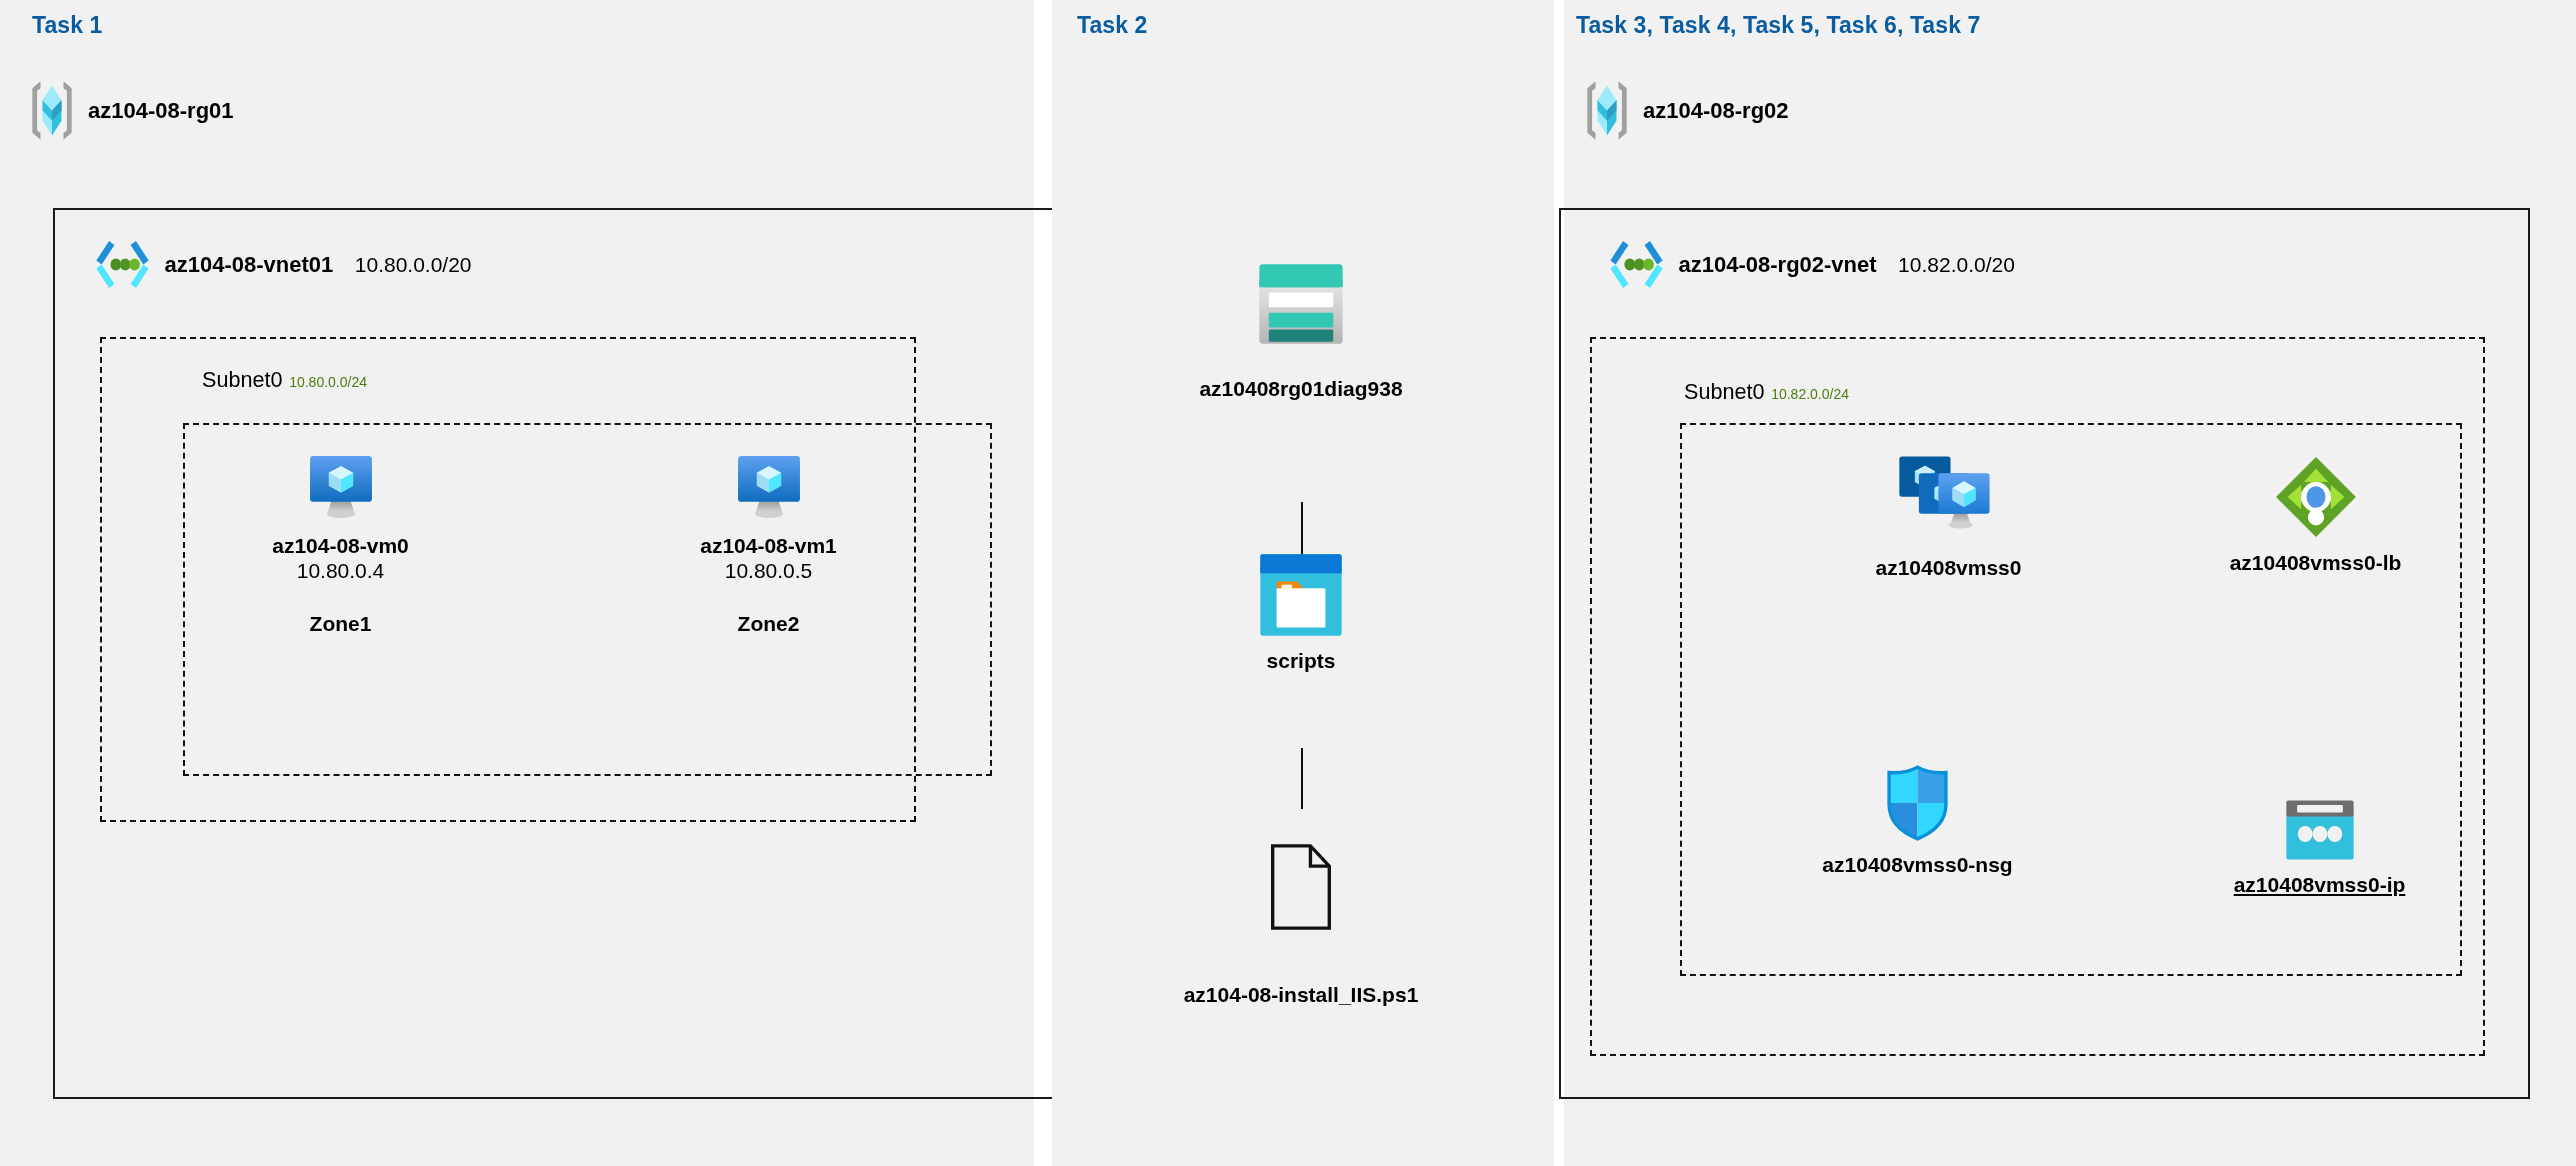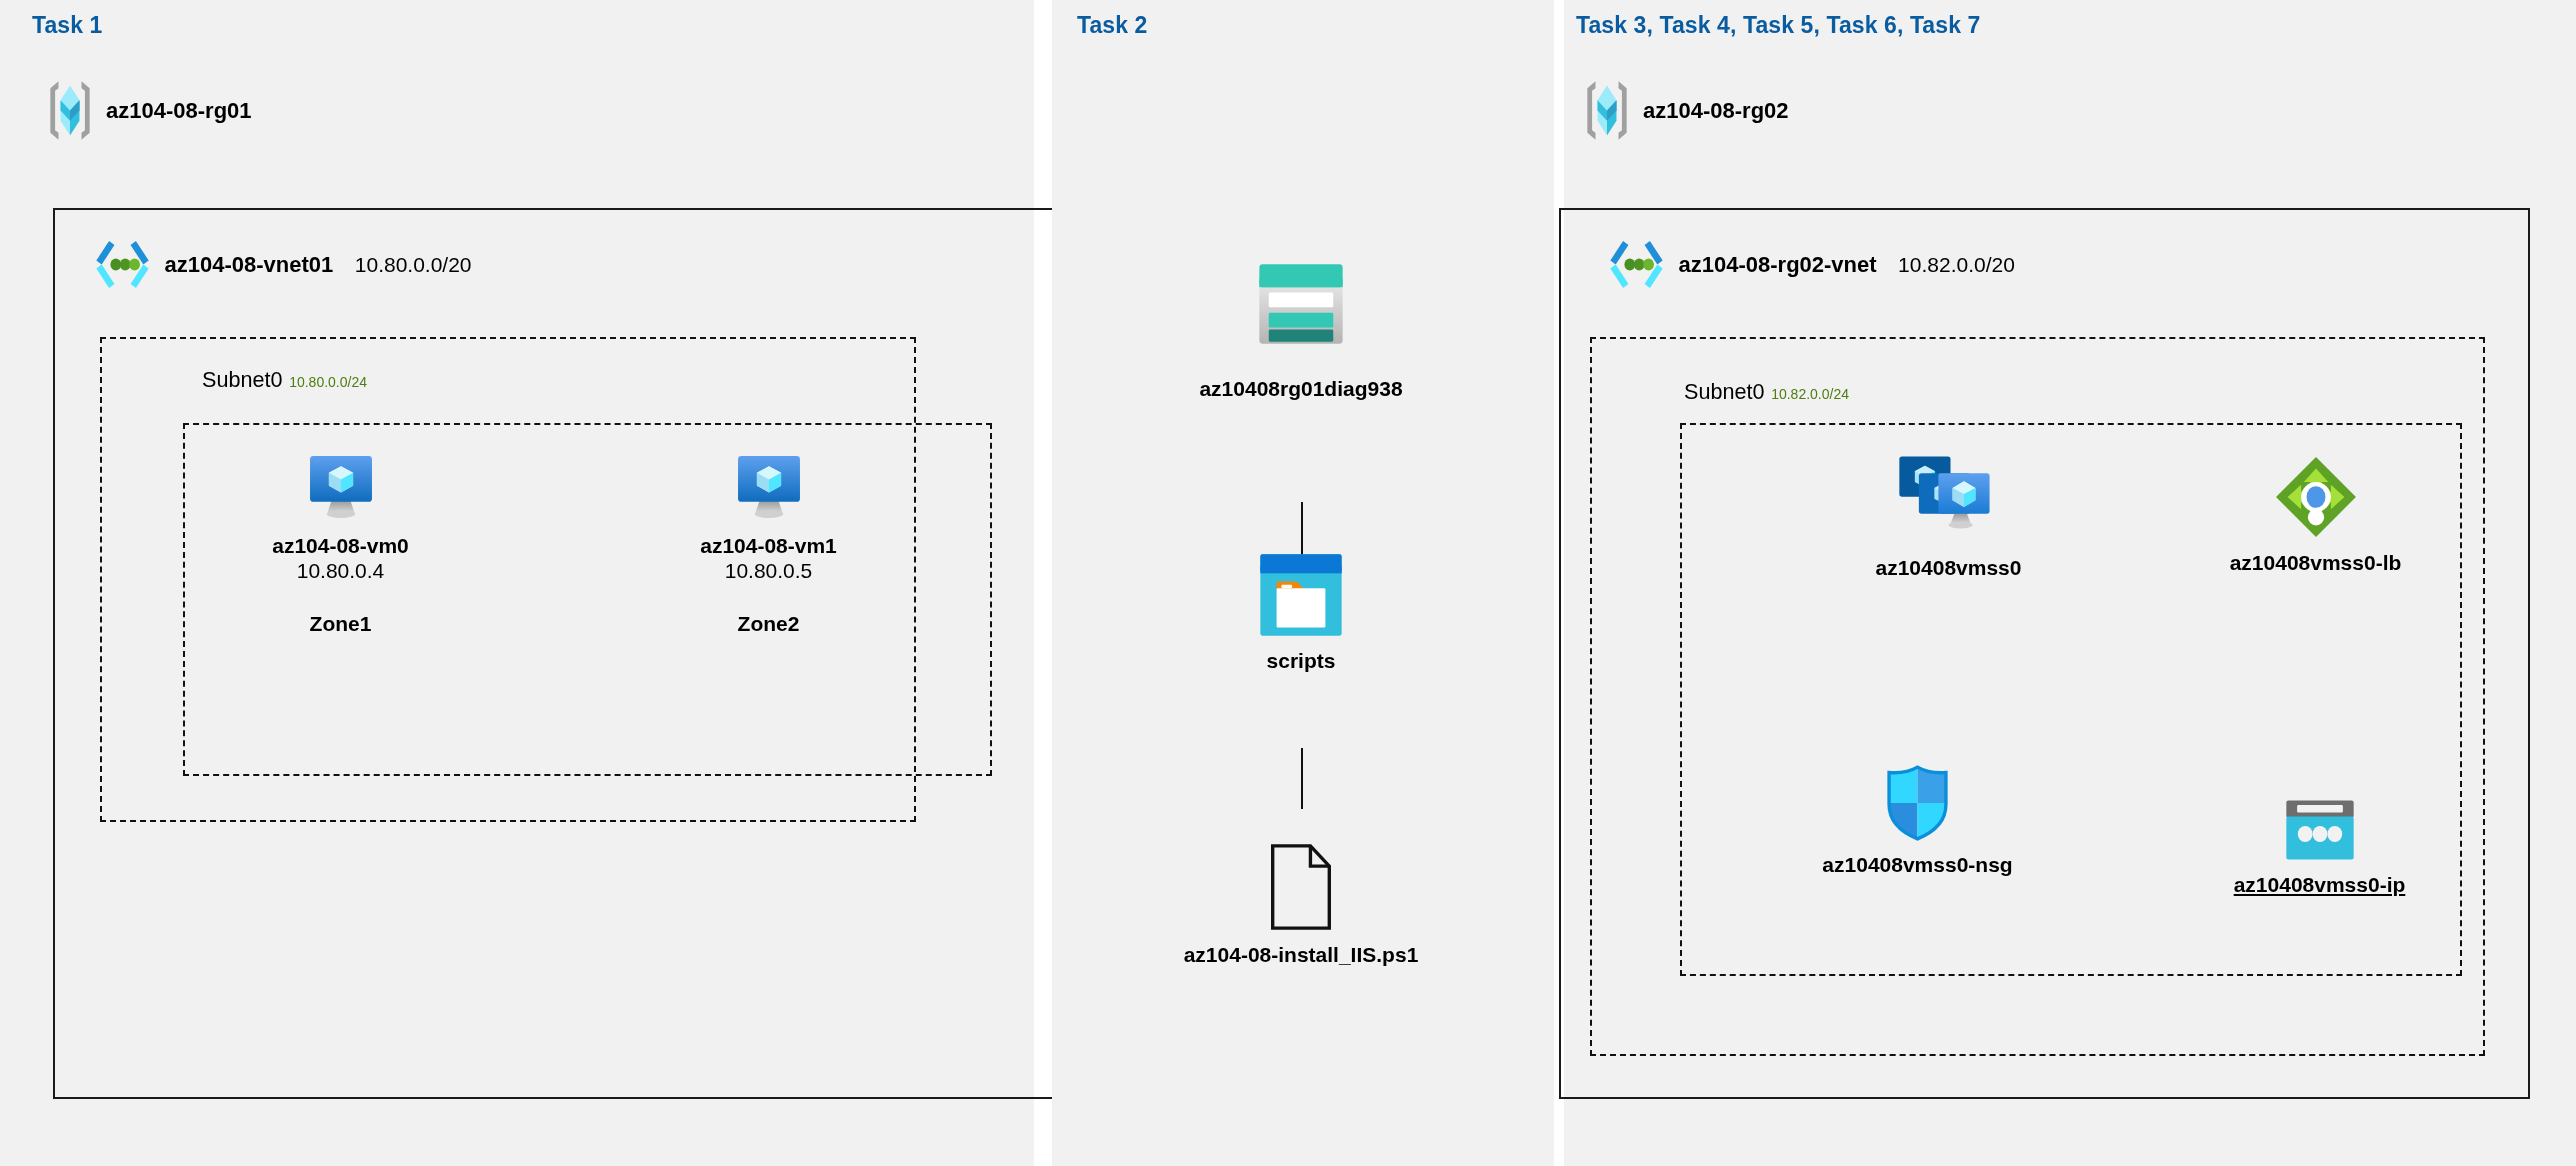--- a/index.html
+++ b/index.html
@@ -37,21 +37,21 @@
   #label-task2 { left: 1077px; top: 12px; }
   #label-task3 { left: 1576px; top: 12px; }
 
   
   .rg-header {
     position: absolute;
     display: flex;
     align-items: center;
     gap: 15px;
   }
-  #rg01-header { left: 49px;  top: 80px; text-align: right; }
+  #rg01-header { left: 31px;  top: 80px; text-align: right; }
   #rg02-header { left: 1586px; top: 80px; }
   .rg-name {
     font-size: 22px;
     font-weight: bold;
     color: #000;
     white-space: nowrap;
   }
 
   
   .vnet-box {
@@ -143,21 +143,21 @@
     margin-top: 28px;
   }
 
   
   #node-vm0 { left: 253px;  top: 452px; width: 175px; }
   #node-vm1 { left: 681px; top: 452px; width: 175px; }
 
   
   #node-storage { left: 1139px; top: 263px; width: 324px; gap: 20px; }
   #node-scripts { left: 1227px; top: 553px; width: 148px; }
-  #node-ps1     { left: 1119px; top: 843px; width: 364px; }
+  #node-ps1     { left: 1119px; top: 843px; width: 364px; gap: 40px; }
 
   
   #node-vmss    { left: 1807px; top: 455px;  width: 283px; }
   #node-lb      { left: 2167px; top: 455px;  width: 297px; }
   #node-nsg     { left: 1749px; top: 765px; width: 337px; }
   #node-ip      { left: 2178px; top: 799px; width: 283px; text-decoration: underline; }
 
   
   .connector {
     position: absolute;

